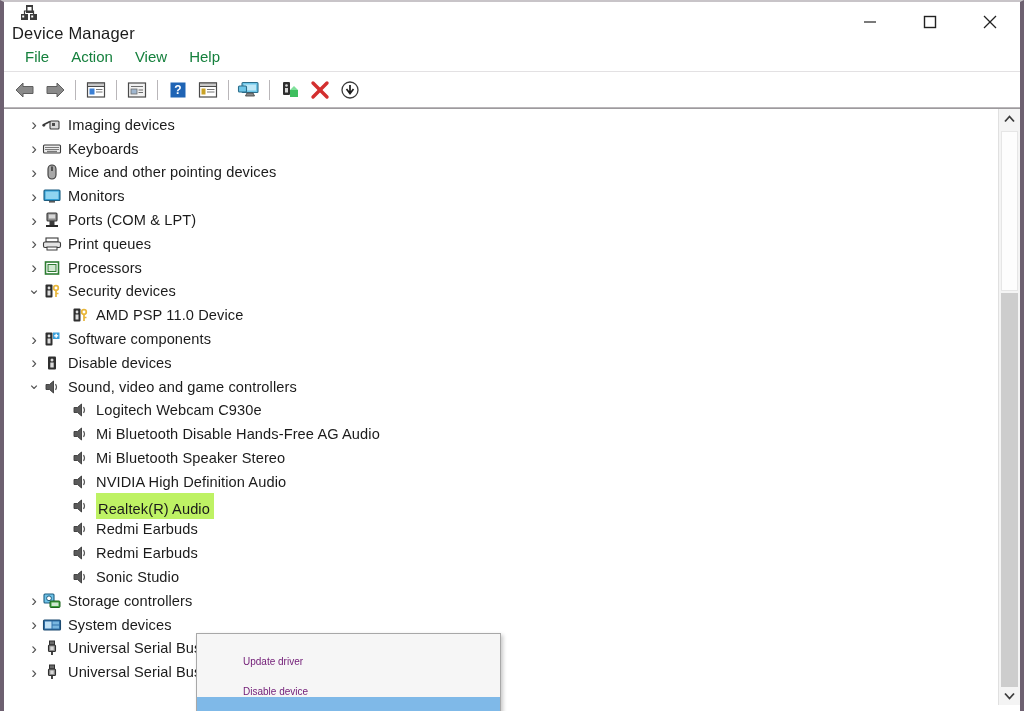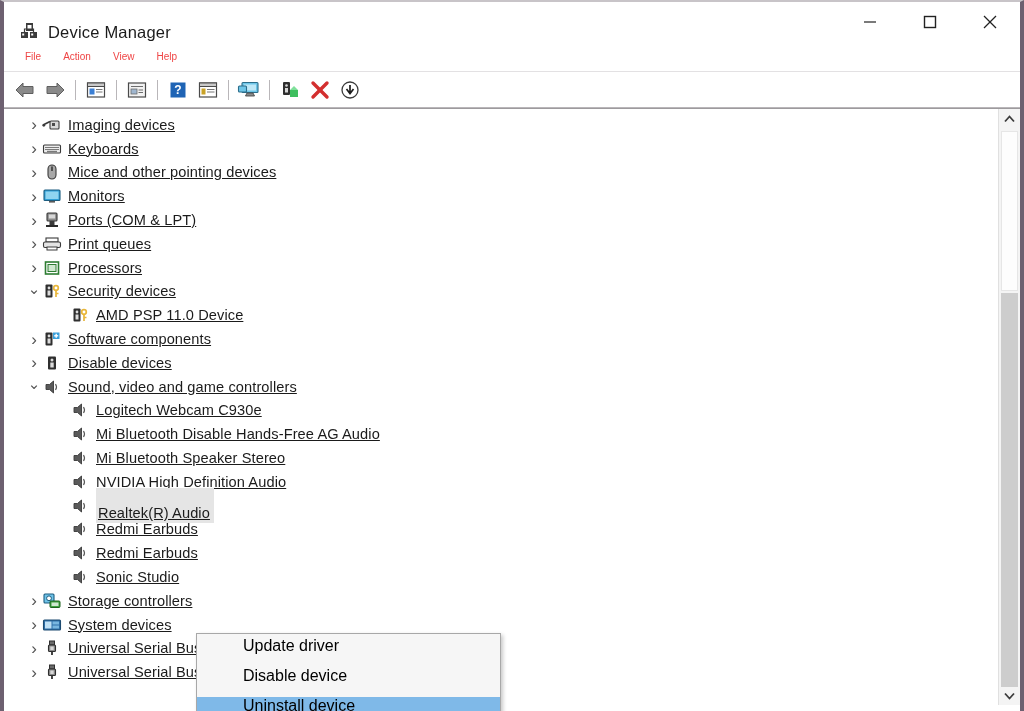--- a/index.html
+++ b/index.html
@@ -17,21 +17,22 @@
     border-right: 4px solid #6d6070;
     border-top: 2px solid #c8c4c8;
   }
 
   
   .titlebar {
     position: relative;
     height: 40px;
     background: #ffffff;
     display: flex;
-    align-items: flex-end;
+    align-items: flex-start;
+    flex-direction: column;
   }
   .title-icon {
     margin-left: 14px;
     width: 22px; height: 22px;
     position: relative;
     display: block;
   }
   .title-text {
     margin-left: 8px;
     font-size: 16.5px;
@@ -57,22 +58,22 @@
   
   .menubar {
     height: 30px;
     display: flex;
     align-items: center;
     padding-left: 10px;
     background: #ffffff;
     border-bottom: 1px solid #e3e1e3;
   }
   .menu-item {
-    font-size: 10px;
-    color: #ef4444;
+    font-size: 15px;
+    color: #15803d;
     padding: 3px 11px;
     cursor: default;
   }
 
   
   .toolbar {
     height: 36px;
     display: flex;
     align-items: center;
     padding-left: 6px;
@@ -126,25 +127,24 @@
     flex: 0 0 20px;
     width: 20px; height: 18px;
     margin-right: 6px;
     position: relative;
     display: block;
   }
   .label {
     font-size: 14.6px;
     color: #1b1b1b;
     letter-spacing: .1px;
-    text-decoration: underline;
   }
   .row.selected .label {
-    background: #e5e5e5;
-    padding: 17px 4px 2px 2px;
+    background: #bef264;
+    padding: 8px 4px 2px 2px;
     text-align: right;
   }
   .row.selected .ico::after {
     content: "";
     position: absolute;
     left: -3px; top: -2px; right: -2px; bottom: -2px;
     background: #cfe4f7;
     z-index: -1;
   }
   .indent-0 { padding-left: 22px; }
@@ -197,24 +197,24 @@
     width: 305px;
     background: #f6f6f6;
     border: 1px solid #a8a8a8;
     box-shadow: 2px 2px 4px rgba(0,0,0,.22);
     padding: 3px 0 3px 0;
     z-index: 40;
   }
   .ctx-item {
     height: 30px;
     display: flex;
-    align-items: flex-start;
+    align-items: flex-end;
     padding-left: 46px;
-    font-size: 16px;
-    color: #000000;
+    font-size: 10px;
+    color: #701a75;
     cursor: default;
   }
   .ctx-item.highlight {
     background: #7fb9e8;
   }
 </style>
 </head>
 <body>
 
 <div id="app">

